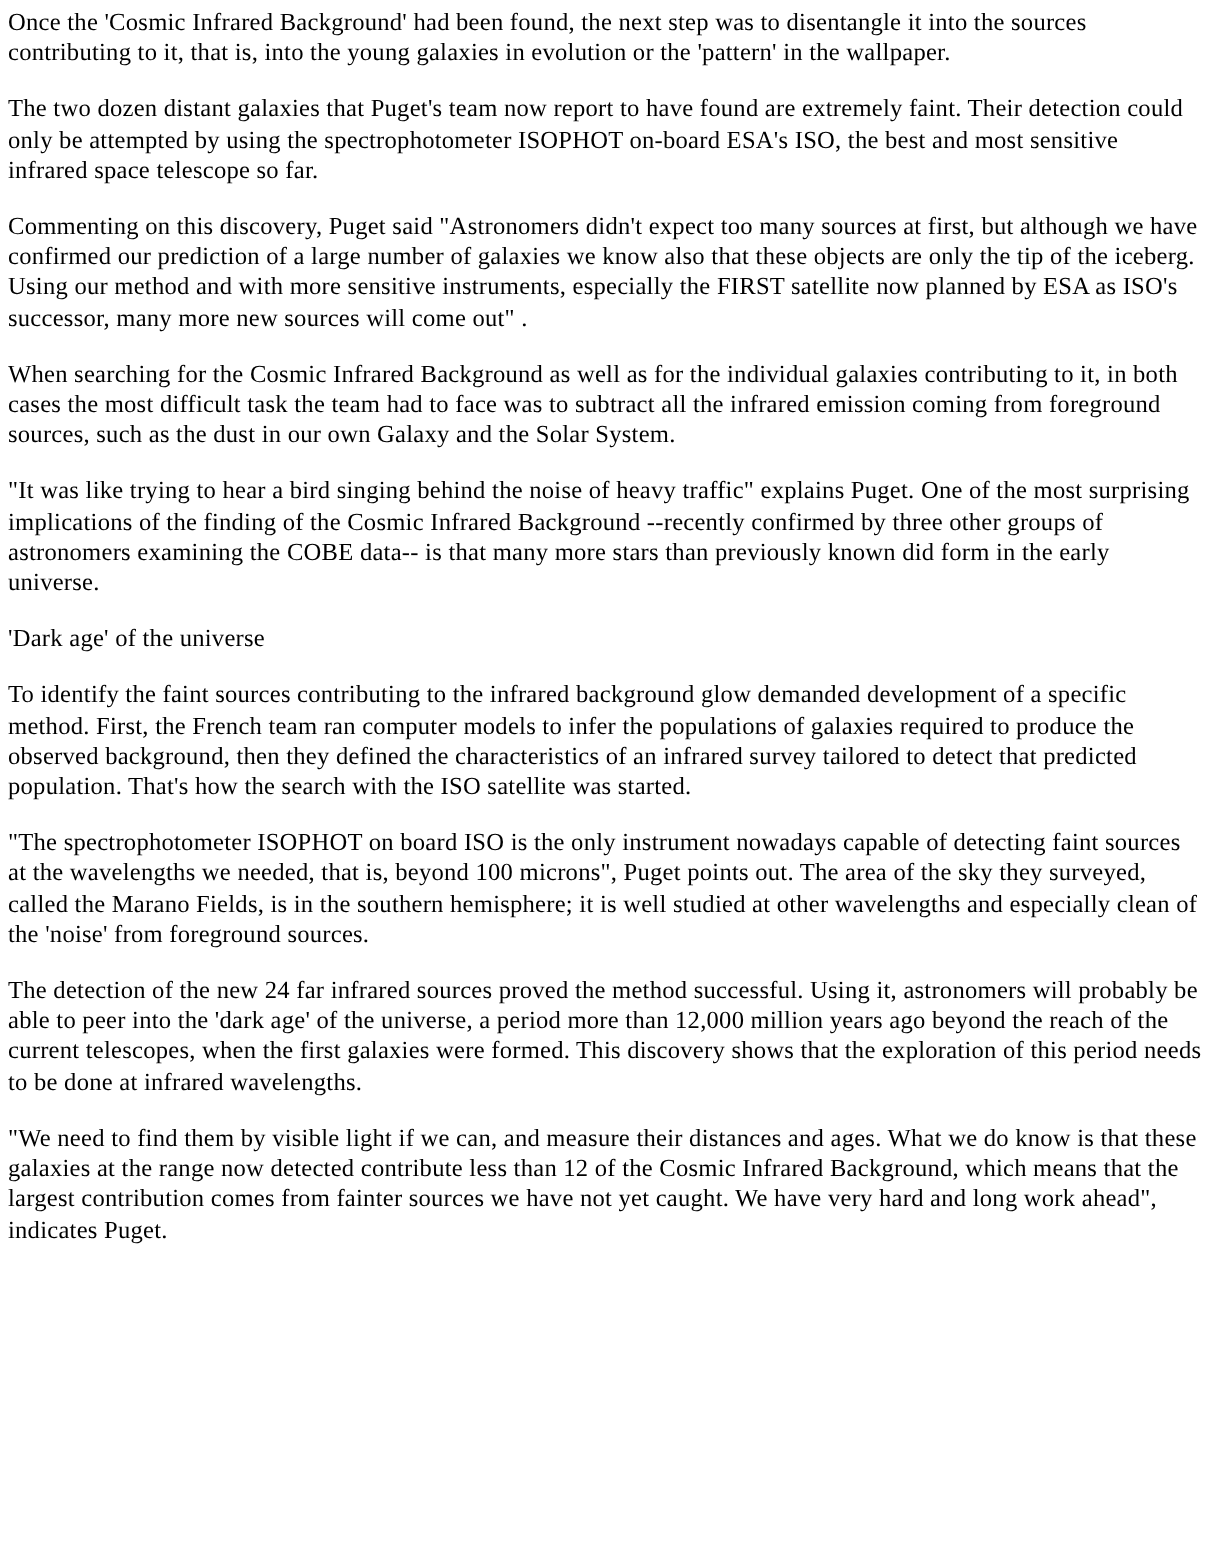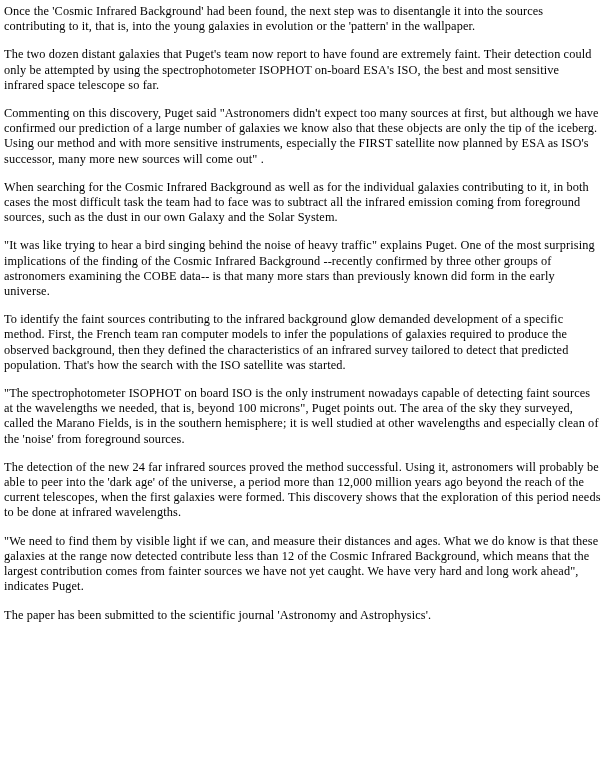--- a/index.html
+++ b/index.html
@@ -30,18 +30,18 @@
 </style>
 </head>
 <body>
 
 <div class="page">
   <p class="para">Once the 'Cosmic Infrared Background' had been found, the next step was to disentangle it into the sources contributing to it, that is, into the young galaxies in evolution or the 'pattern' in the wallpaper.</p>
   <p class="para">The two dozen distant galaxies that Puget's team now report to have found are extremely faint. Their detection could only be attempted by using the spectrophotometer ISOPHOT on-board ESA's ISO, the best and most sensitive infrared space telescope so far.</p>
   <p class="para">Commenting on this discovery, Puget said "Astronomers didn't expect too many sources at first, but although we have confirmed our prediction of a large number of galaxies we know also that these objects are only the tip of the iceberg. Using our method and with more sensitive instruments, especially the FIRST satellite now planned by ESA as ISO's successor, many more new sources will come out" .</p>
   <p class="para">When searching for the Cosmic Infrared Background as well as for the individual galaxies contributing to it, in both cases the most difficult task the team had to face was to subtract all the infrared emission coming from foreground sources, such as the dust in our own Galaxy and the Solar System.</p>
   <p class="para">"It was like trying to hear a bird singing behind the noise of heavy traffic" explains Puget. One of the most surprising implications of the finding of the Cosmic Infrared Background --recently confirmed by three other groups of astronomers examining the COBE data-- is that many more stars than previously known did form in the early universe.</p>
+  <p class="para">'Dark age' of the universe</p>
   <p class="para">To identify the faint sources contributing to the infrared background glow demanded development of a specific method. First, the French team ran computer models to infer the populations of galaxies required to produce the observed background, then they defined the characteristics of an infrared survey tailored to detect that predicted population. That's how the search with the ISO satellite was started.</p>
   <p class="para">"The spectrophotometer ISOPHOT on board ISO is the only instrument nowadays capable of detecting faint sources at the wavelengths we needed, that is, beyond 100 microns", Puget points out. The area of the sky they surveyed, called the Marano Fields, is in the southern hemisphere; it is well studied at other wavelengths and especially clean of the 'noise' from foreground sources.</p>
   <p class="para">The detection of the new 24 far infrared sources proved the method successful. Using it, astronomers will probably be able to peer into the 'dark age' of the universe, a period more than 12,000 million years ago beyond the reach of the current telescopes, when the first galaxies were formed. This discovery shows that the exploration of this period needs to be done at infrared wavelengths.</p>
   <p class="para">"We need to find them by visible light if we can, and measure their distances and ages. What we do know is that these galaxies at the range now detected contribute less than 12 of the Cosmic Infrared Background, which means that the largest contribution comes from fainter sources we have not yet caught. We have very hard and long work ahead", indicates Puget.</p>
-  <p class="para">The paper has been submitted to the scientific journal 'Astronomy and Astrophysics'.</p>
 </div>
 
 </body></html>

